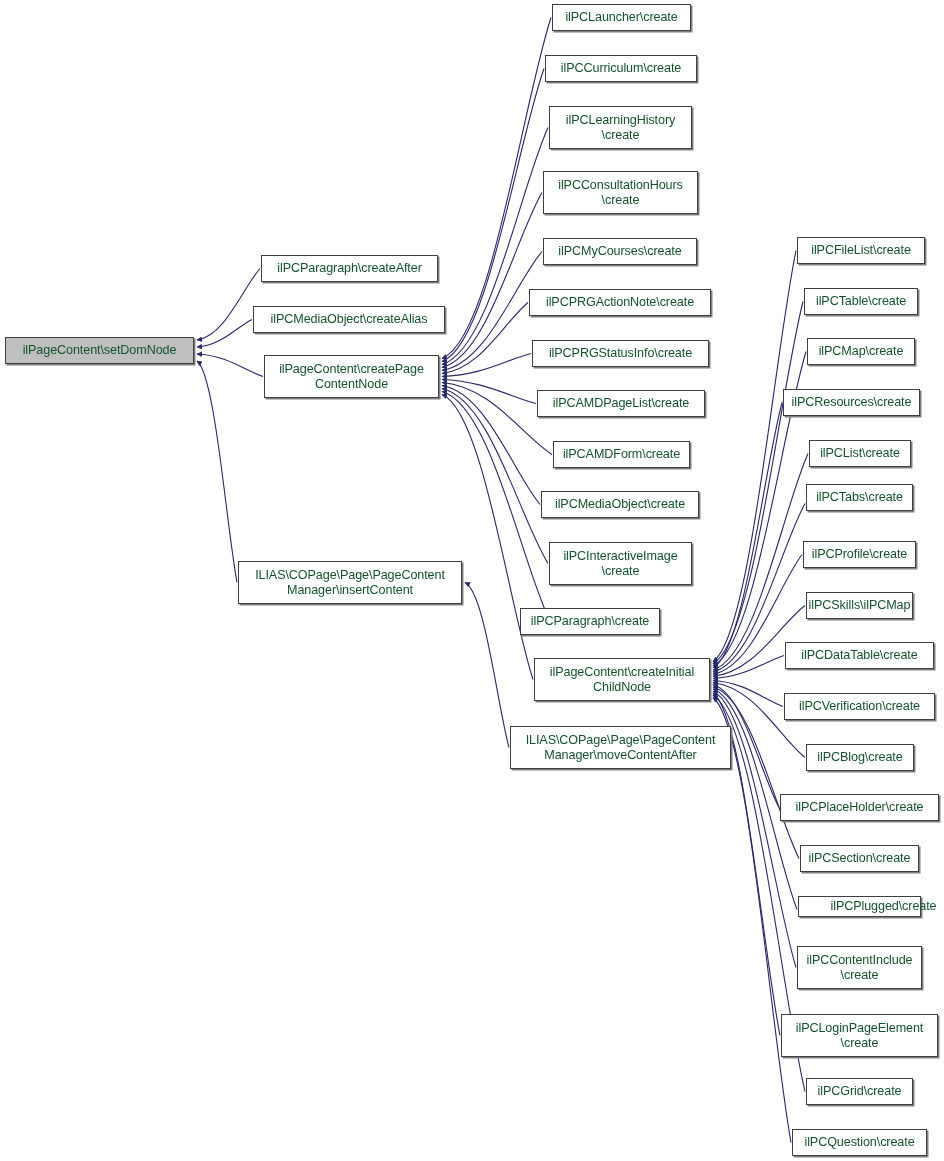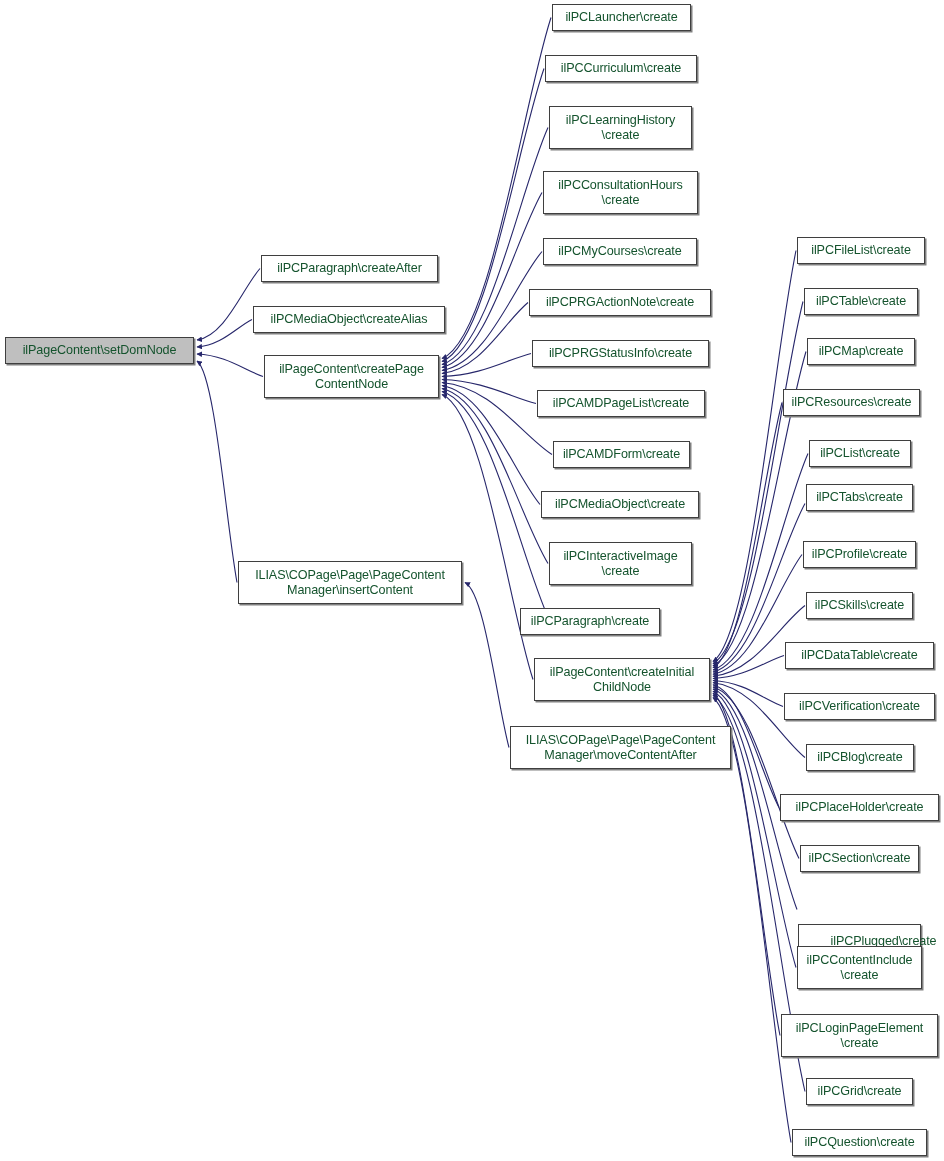--- a/index.html
+++ b/index.html
@@ -124,26 +124,26 @@
 ChildNode</span></div>
     <div class="node" style="left: 510px; top: 726px; width: 221px; height: 43px;"><span>ILIAS\COPage\Page\PageContent
 Manager\moveContentAfter</span></div>
     <div class="node" style="left: 797px; top: 237px; width: 128px; height: 27px;"><span>ilPCFileList\create</span></div>
     <div class="node" style="left: 804px; top: 288px; width: 114px; height: 27px;"><span>ilPCTable\create</span></div>
     <div class="node" style="left: 807px; top: 338px; width: 108px; height: 27px;"><span>ilPCMap\create</span></div>
     <div class="node" style="left: 783px; top: 389px; width: 137px; height: 27px;"><span>ilPCResources\create</span></div>
     <div class="node" style="left: 809px; top: 440px; width: 102px; height: 27px;"><span>ilPCList\create</span></div>
     <div class="node" style="left: 806px; top: 484px; width: 107px; height: 27px;"><span>ilPCTabs\create</span></div>
     <div class="node" style="left: 803px; top: 541px; width: 113px; height: 27px;"><span>ilPCProfile\create</span></div>
-    <div class="node" style="left: 806px; top: 592px; width: 107px; height: 27px;"><span>ilPCSkills\create</span></div>
+    <div class="node" style="left: 806px; top: 592px; width: 107px; height: 27px;"><span>ilPCSkills\ilPCMap</span></div>
     <div class="node" style="left: 785px; top: 642px; width: 149px; height: 27px;"><span>ilPCDataTable\create</span></div>
     <div class="node" style="left: 784px; top: 693px; width: 151px; height: 27px;"><span>ilPCVerification\create</span></div>
     <div class="node" style="left: 806px; top: 744px; width: 108px; height: 27px;"><span>ilPCBlog\create</span></div>
     <div class="node" style="left: 780px; top: 794px; width: 159px; height: 27px;"><span>ilPCPlaceHolder\create</span></div>
     <div class="node" style="left: 800px; top: 845px; width: 119px; height: 27px;"><span>ilPCSection\create</span></div>
-    <div class="node" style="left: 798px; top: 924px; width: 123px; height: 34px; padding-left: 48px;"><span>ilPCPlugged\create</span></div>
+    <div class="node" style="left: 798px; top: 896px; width: 123px; height: 21px; padding-left: 48px;"><span>ilPCPlugged\create</span></div>
     <div class="node" style="left: 797px; top: 946px; width: 125px; height: 43px;"><span>ilPCContentInclude
 \create</span></div>
     <div class="node" style="left: 781px; top: 1014px; width: 157px; height: 43px;"><span>ilPCLoginPageElement
 \create</span></div>
     <div class="node" style="left: 806px; top: 1078px; width: 107px; height: 27px;"><span>ilPCGrid\create</span></div>
     <div class="node" style="left: 792px; top: 1129px; width: 135px; height: 27px;"><span>ilPCQuestion\create</span></div>
   </div>
 
 </body></html>

